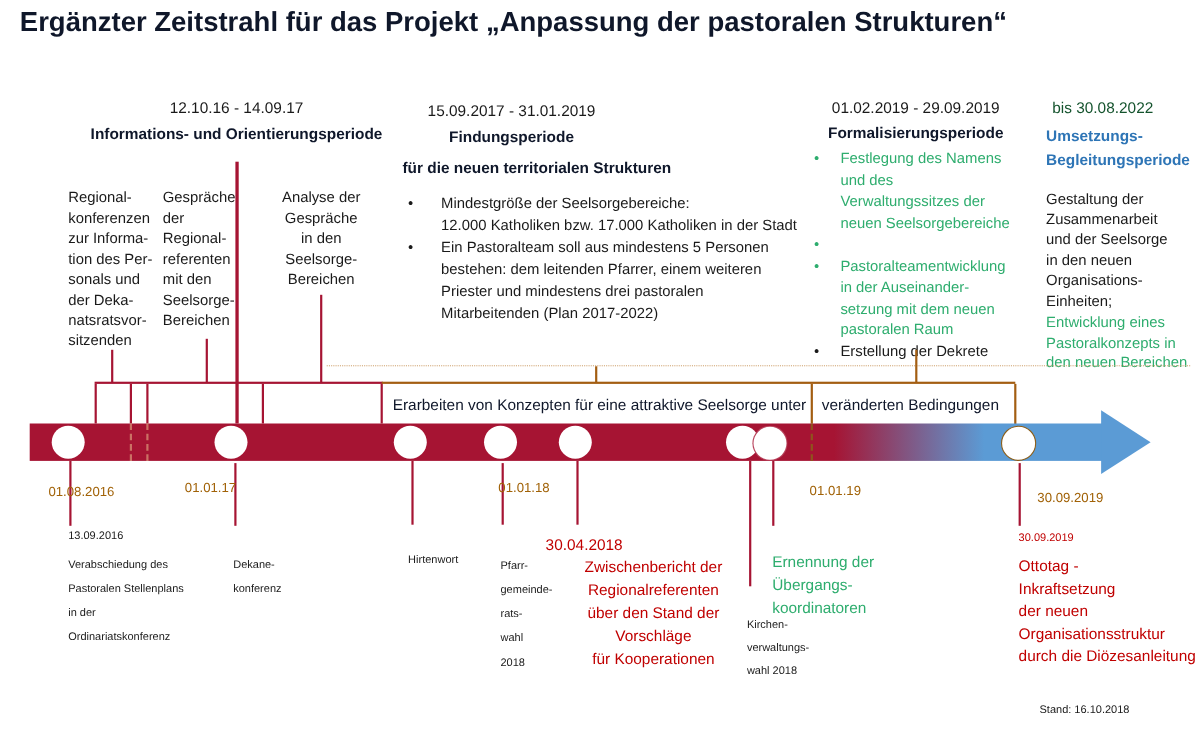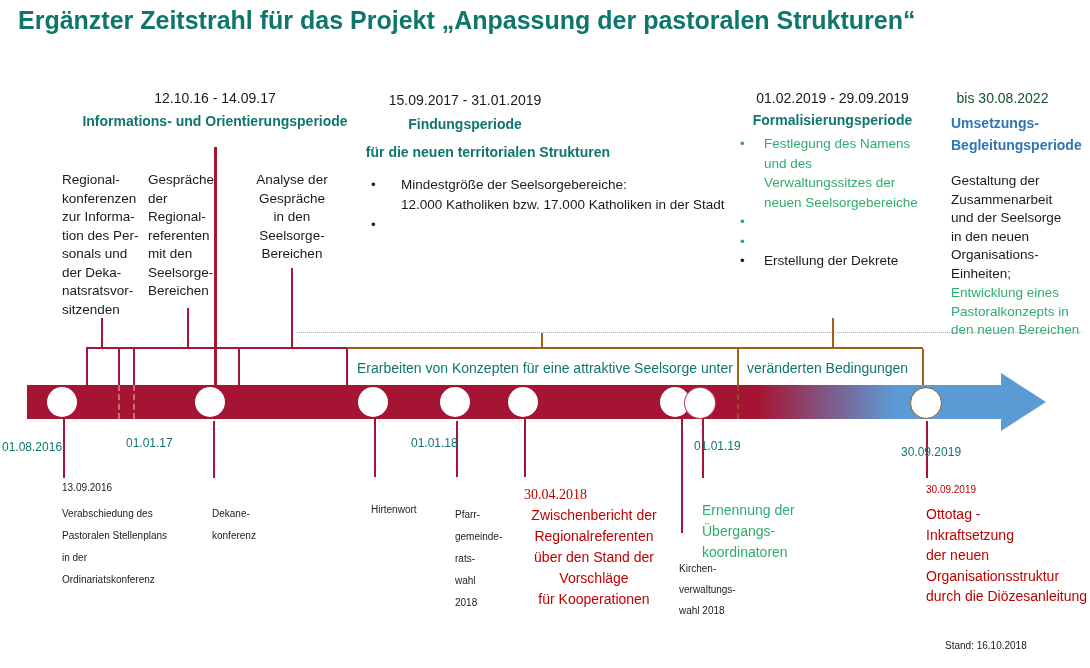--- a/index.html
+++ b/index.html
@@ -2,23 +2,23 @@
 <html><head>
 <meta charset="utf-8">
 <style>
   html,body{margin:0;padding:0;background:#fff;}
   body{width:1090px;height:668px;position:relative;overflow:hidden;
        font-family:"Liberation Sans","DejaVu Sans",sans-serif;color:#1a1a1a;}
   .abs{position:absolute;}
   .pre{white-space:pre-line;}
   .center{text-align:center;}
   .bold{font-weight:bold;}
-  .crimson{color:#0f766e;}
+  .crimson{color:#0f172a;}
   .red{color:#C00000;}
-  .tickred{color:#0f766e;}
+  .tickred{color:#a16207;margin-left:42px;}
   .green{color:#2EAD6E;}
   .blue{color:#2E75B6;}
   .lightblue{color:#14532d;}
   .black{color:#1a1a1a;}
   .fs13{font-size:13.5px;}
   .fs14{font-size:14px;}
   .fs145{font-size:10px;}
   .fs12{font-size:12px;}
   .vline{position:absolute;width:2px;background:#A61433;}
   .vline-br{position:absolute;width:2px;background:#A35E12;}
@@ -78,36 +78,44 @@
 Bereichen</div>
 
 <div class="abs fs13" style="left:360px;top:175px;width:385px;line-height:20px;">
   <div class="bullet-row">
     <span class="marker">•</span>
     <div class="pre">Mindestgröße der Seelsorgebereiche:
 12.000 Katholiken bzw. 17.000 Katholiken in der Stadt</div>
   </div>
   <div class="bullet-row">
     <span class="marker">•</span>
+    <div class="pre">Ein Pastoralteam soll aus mindestens 5 Personen
+bestehen: dem leitenden Pfarrer, einem weiteren
+Priester und mindestens drei pastoralen
+Mitarbeitenden (Plan 2017-2022)</div>
   </div>
 </div>
 
 <div class="abs fs13" style="left:737px;top:134px;width:195px;line-height:19.5px;">
   <div class="bullet-row green">
     <span class="marker2">•</span>
     <div class="pre">Festlegung des Namens
 und des
 Verwaltungssitzes der
 neuen Seelsorgebereiche</div>
   </div>
   <div class="bullet-row green">
     <span class="marker2">•</span>
   </div>
   <div class="bullet-row green">
     <span class="marker2">•</span>
+    <div class="pre">Pastoralteamentwicklung
+in der Auseinander-
+setzung mit dem neuen
+pastoralen Raum</div>
   </div>
   <div class="bullet-row black">
     <span class="marker2">•</span>
     <div class="pre">Erstellung der Dekrete</div>
   </div>
 </div>
 
 <div class="abs pre fs13" style="left:951px;top:172px;width:145px;line-height:18.5px;">Gestaltung der
 Zusammenarbeit
 und der Seelsorge
@@ -182,21 +190,21 @@
 konferenz</div>
 
 <div class="abs fs145" style="left:371px;top:504px;">Hirtenwort</div>
 
 <div class="abs pre fs145" style="left:455px;top:504px;width:70px;line-height:22px;">Pfarr-
 gemeinde-
 rats-
 wahl
 2018</div>
 
-<div class="abs red fs14" style="left:524px;top:487px;font-family:Liberation Serif, serif;">30.04.2018</div>
+<div class="abs red fs14" style="left:496px;top:487px;">30.04.2018</div>
 <div class="abs pre red fs14" style="left:524px;top:505px;width:140px;line-height:21px;text-align:center;">Zwischenbericht der
 Regionalreferenten
 über den Stand der
 Vorschläge
 für Kooperationen</div>
 
 <div class="abs pre green fs14" style="left:702px;top:500px;width:110px;line-height:21px;">Ernennung der
 Übergangs-
 koordinatoren</div>
 

